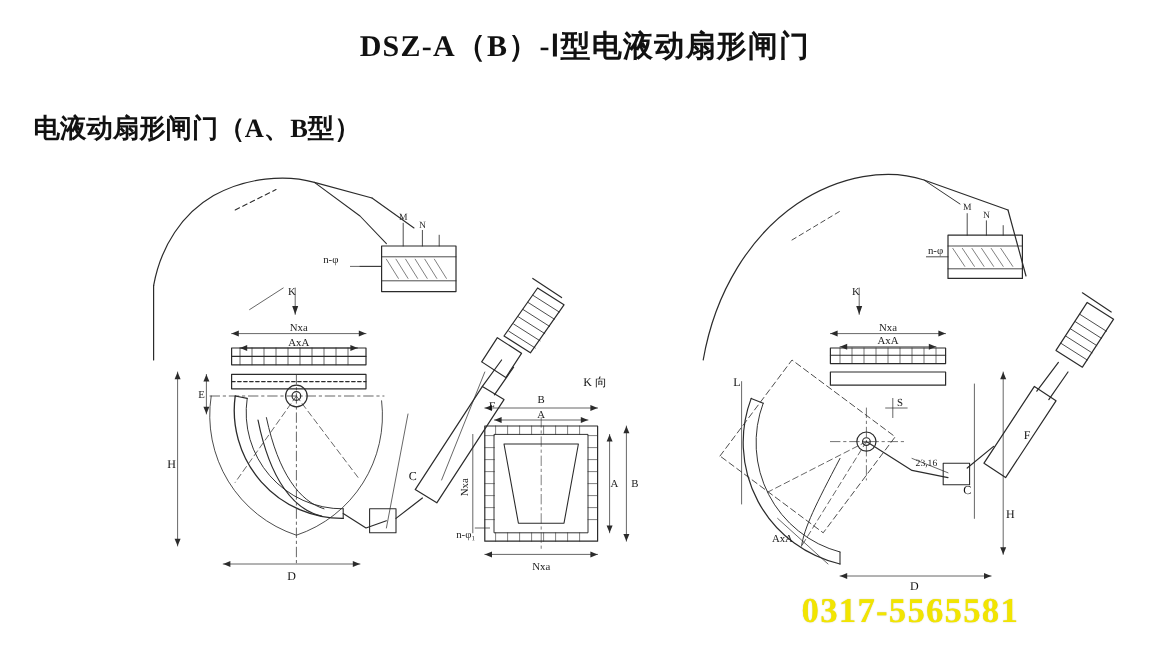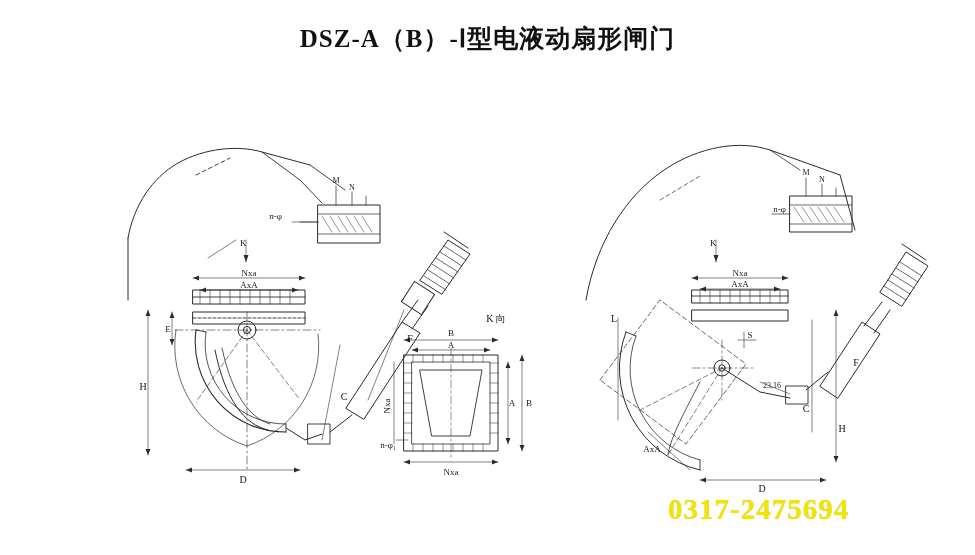--- a/index.html
+++ b/index.html
@@ -91,20 +91,21 @@
     font-size: 10px;
     fill: #111;
   }
 </style>
 </head>
 <body>
 
 <div class="page">
 
   <div class="title">DSZ-A（B）-Ⅰ型电液动扇形闸门</div>
+  <div class="subtitle">电液动扇形闸门（A、B型）</div>
 
   <svg class="drawing" viewBox="0 0 975 555">
     <g stroke="#2b2b2b" fill="none" stroke-width="0.9" stroke-linecap="round" stroke-linejoin="round">
 
       <g>
 
         <path d="M128 238 C134 205 152 178 178 163 C205 148 238 145 262 152 L310 165" stroke-width="1"></path>
         <path d="M128 238 L128 300" stroke-width="1"></path>
         <path d="M262 152 L300 180 L322 203" stroke="#2b2b2b"></path>
         <path d="M310 165 L345 190"></path>
@@ -415,15 +416,15 @@
         <text class="lbl-b" x="842" y="432" text-anchor="middle">H</text>
         <text class="lbl-b" x="762" y="492" text-anchor="middle">D</text>
         <text class="lbl" x="652" y="452" text-anchor="middle">AxA</text>
         <text class="lbl-s" x="772" y="388" text-anchor="middle">23,16</text>
         <text class="lbl-s" x="806" y="175" text-anchor="middle">M</text>
         <text class="lbl-s" x="822" y="182" text-anchor="middle">N</text>
       </g>
     </g>
   </svg>
 
-  <div class="watermark-phone">0317-2475694</div>
+  <div class="watermark-phone">0317-5565581</div>
 
 </div>
 
 </body></html>

